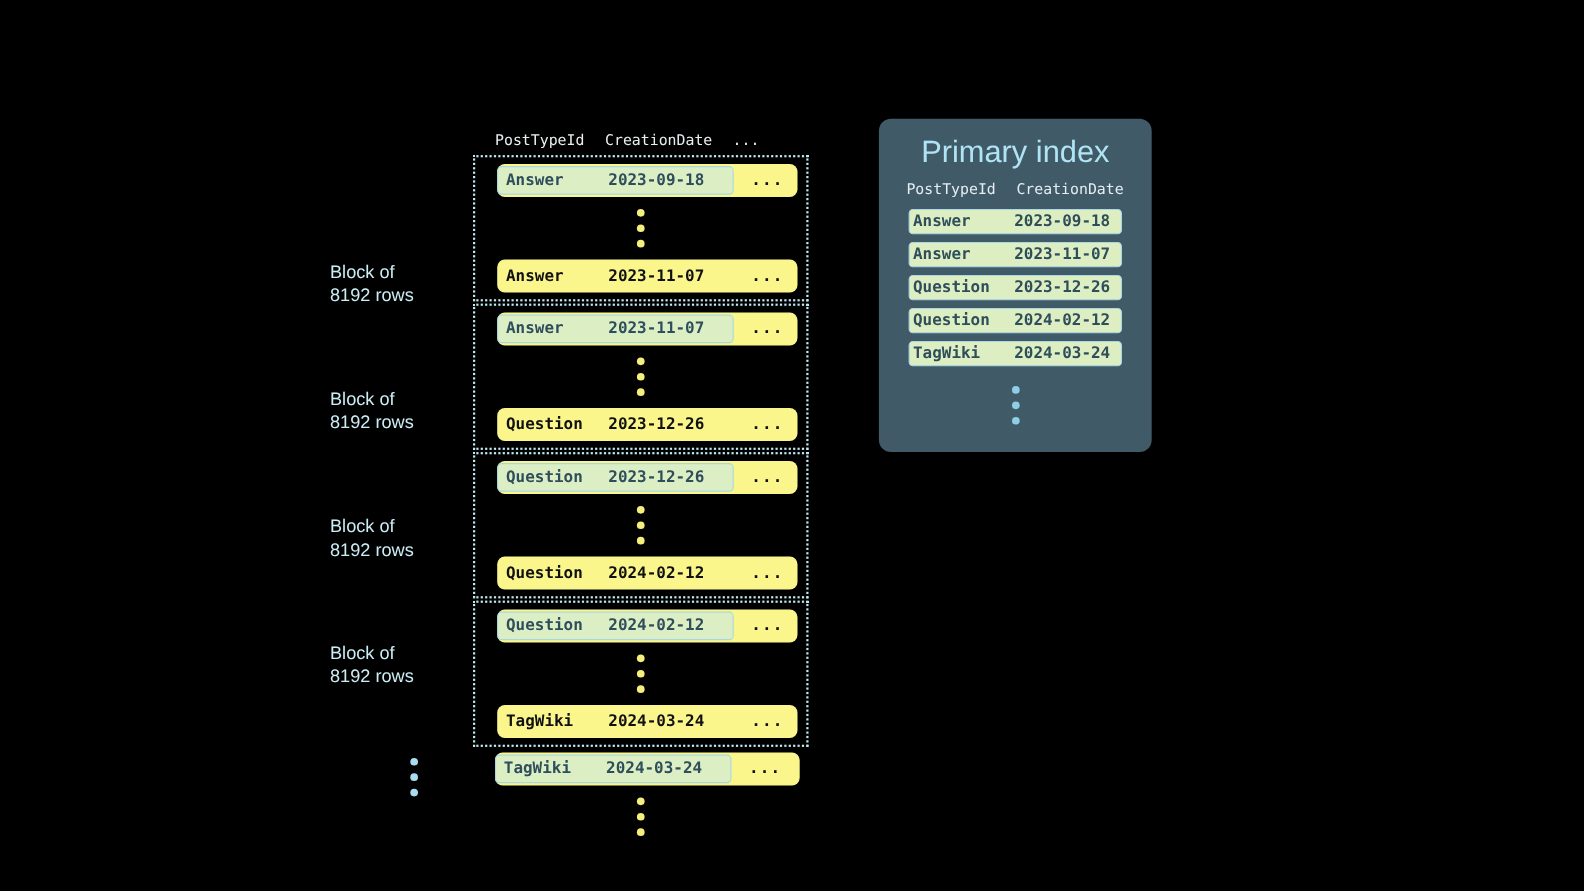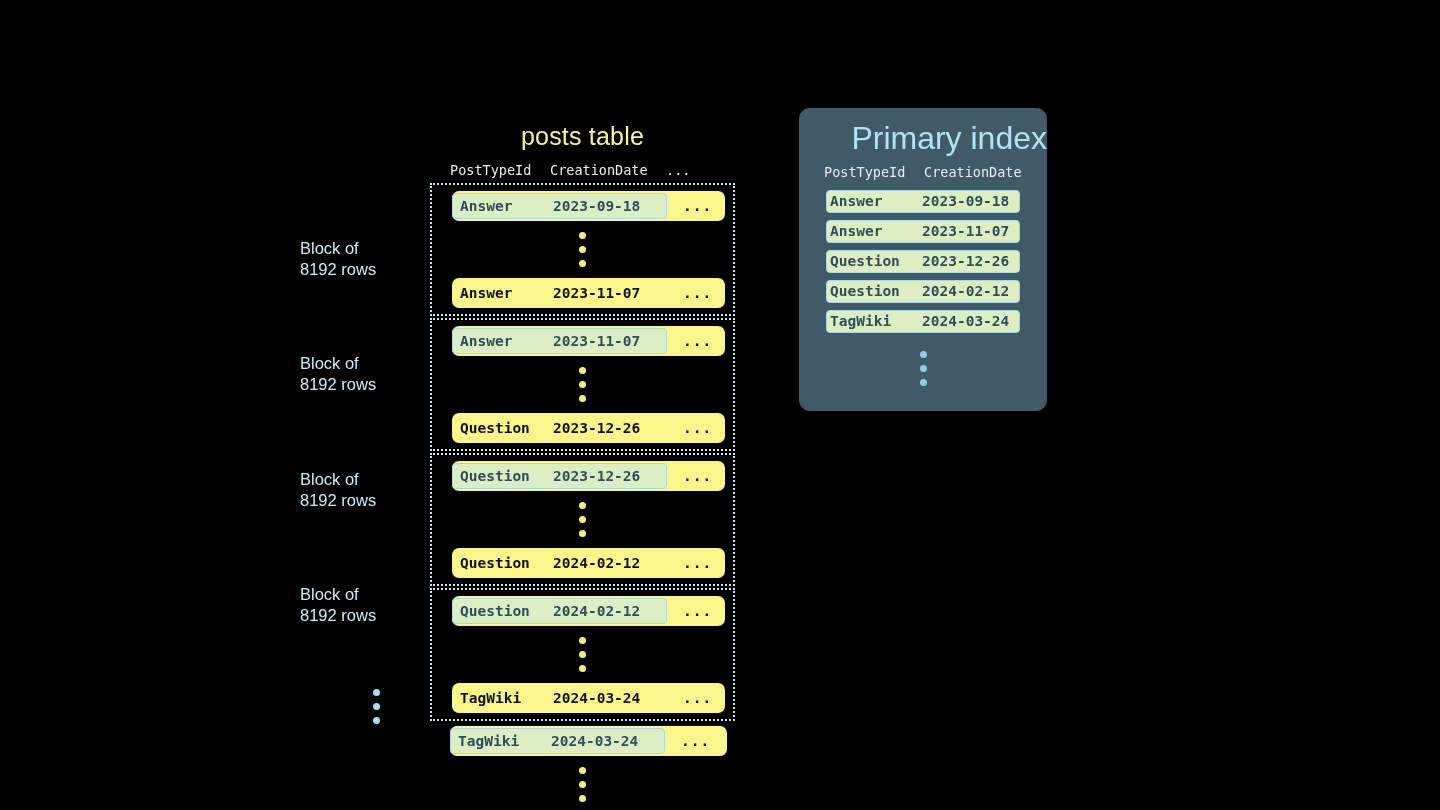--- a/index.html
+++ b/index.html
@@ -142,23 +142,23 @@
     position: absolute;
     left: 799px;
     top: 108px;
     width: 248px;
     background: #415A68;
     border-radius: 11px;
     padding: 14px 0 16px 0;
     box-sizing: border-box;
   }
   #index-title {
-    text-align: right;
+    text-align: center;
     color: #AFE4F4;
-    font-size: 32px;
+    font-size: 28px;
     line-height: 32px;
     margin-bottom: 10px;
   }
   #index-header {
     font-family: "DejaVu Sans Mono", monospace;
     font-size: 13.5px;
     color: #E6EDF0;
     display: flex;
     padding-left: 25px;
     white-space: pre;
@@ -219,21 +219,20 @@
 <div id="block-dots">
   <div class="vdots blue">
     <span class="dot"></span>
     <span class="dot"></span>
     <span class="dot"></span>
   </div>
 </div>
 
 <div id="posts-panel">
 
-  <div id="posts-title">posts table</div>
 
   <div class="col-header-row">
     <span class="ch-type">PostTypeId</span>
     <span class="ch-date">CreationDate</span>
     <span class="ch-dots">...</span>
   </div>
 
   <div class="block">
     <div class="row marked">
       <div class="cells">

